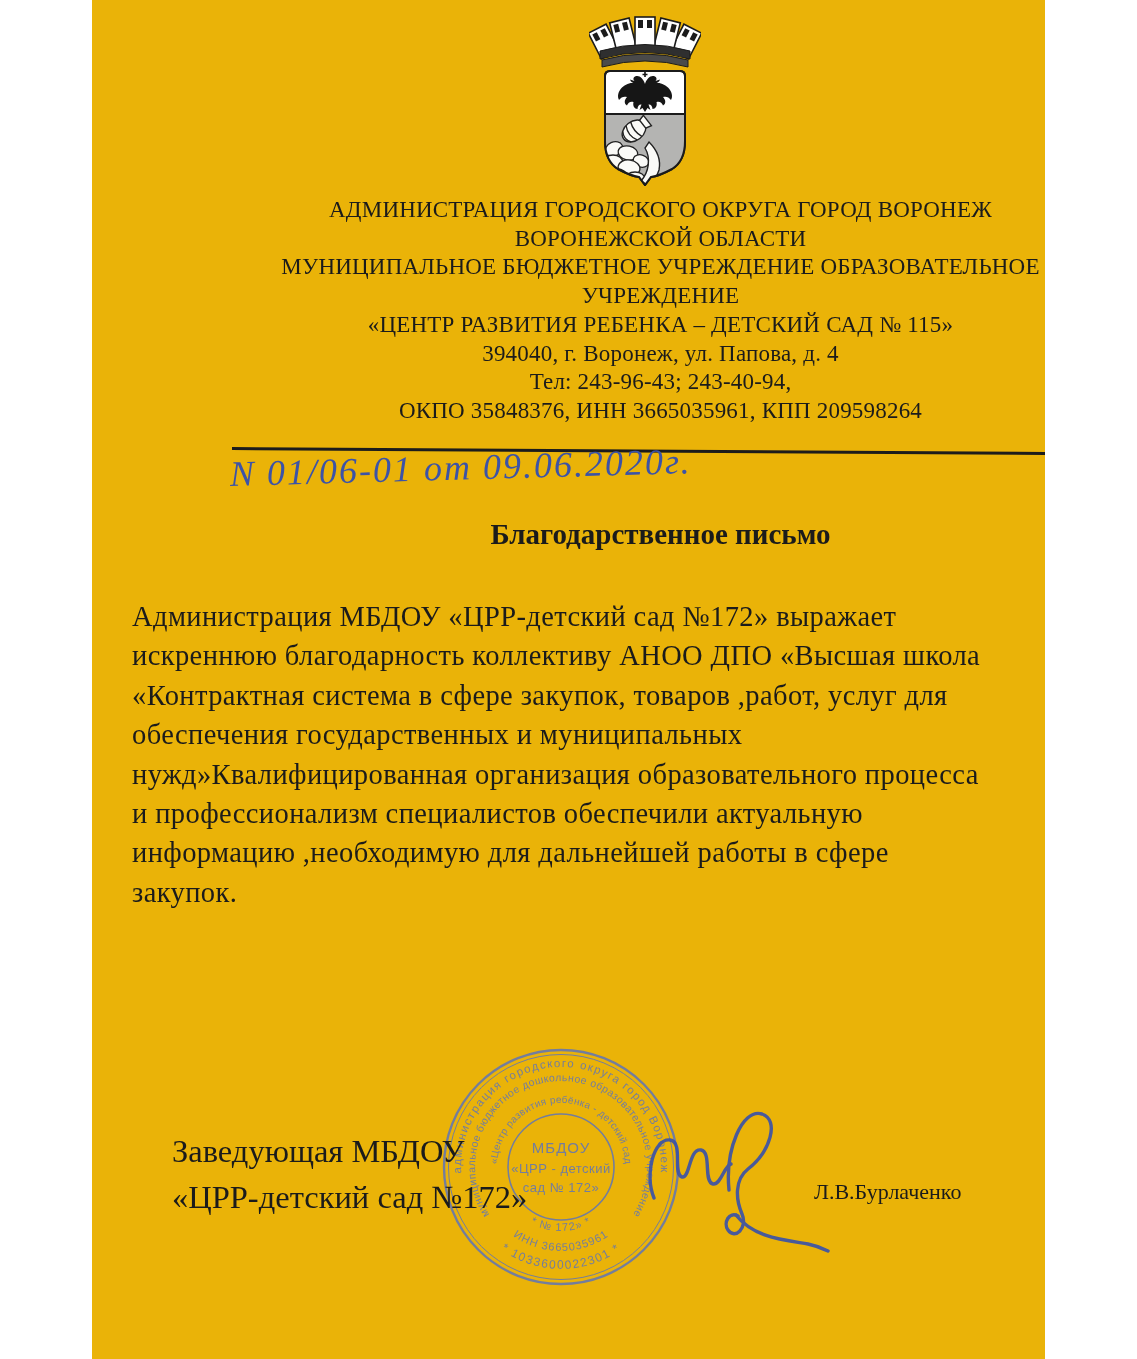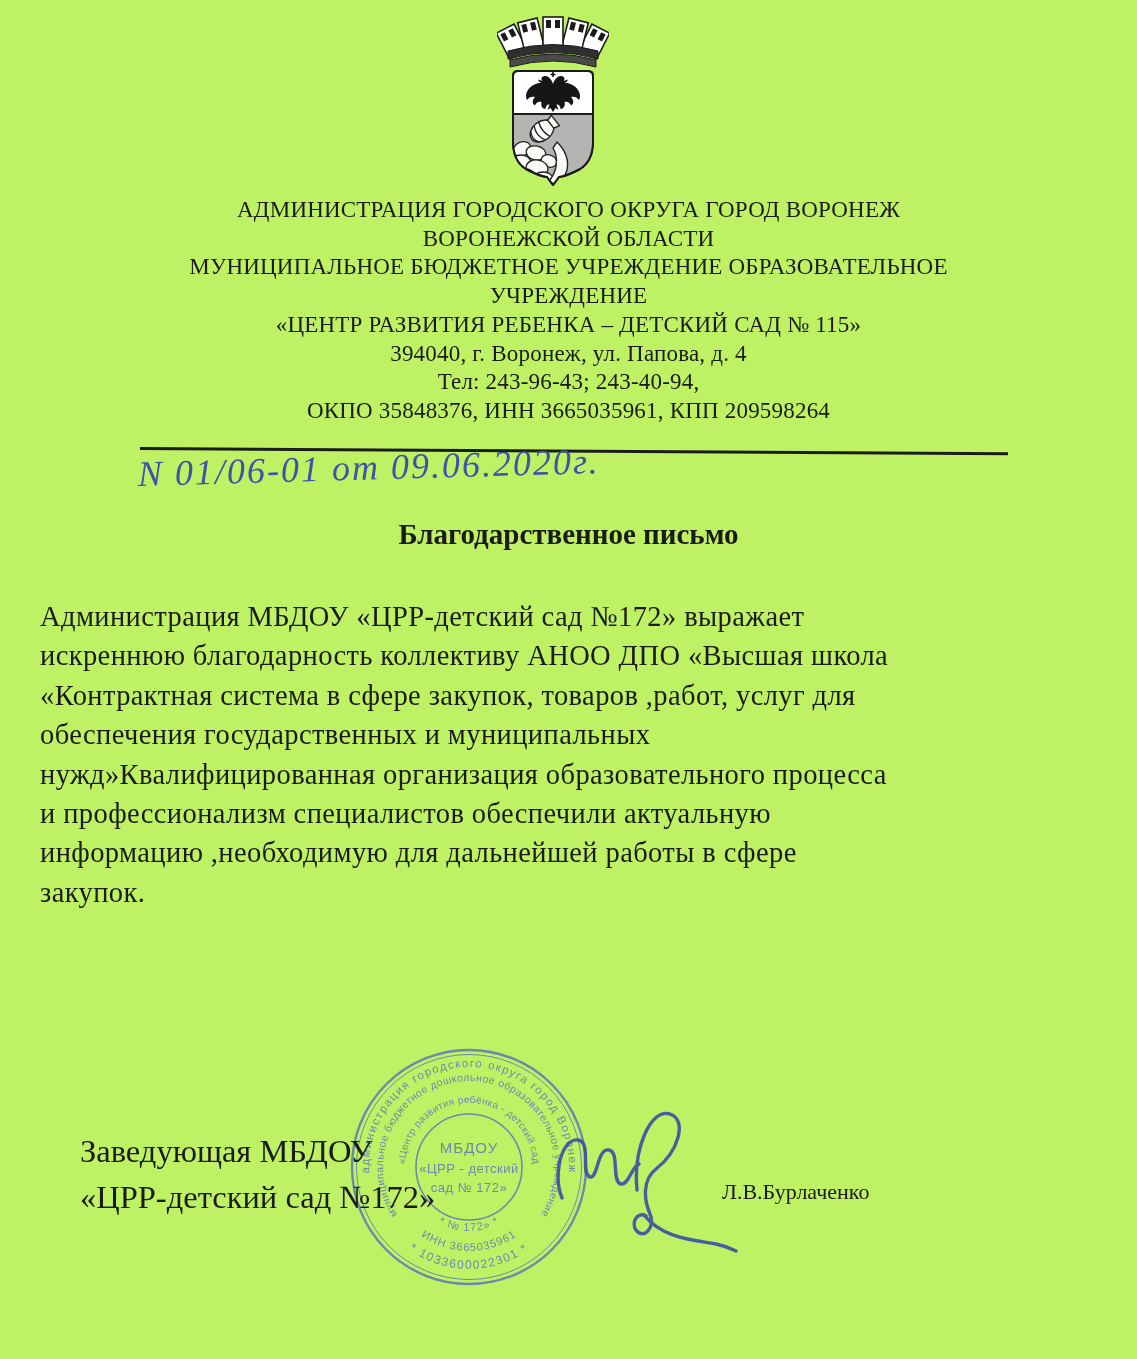--- a/index.html
+++ b/index.html
@@ -1,18 +1,18 @@
 <!DOCTYPE html>
 <html lang="ru"><head>
 <meta charset="utf-8">
 <style>
   html,body{margin:0;padding:0;background:#ffffff;}
   .page{
-    position:relative;width:1137px;height:1359px;margin:0 auto;
-    background:#bef264;overflow:hidden;
+    position:relative;width:953px;height:1359px;margin:0 auto;
+    background:#eab308;overflow:hidden;
     font-family:"Liberation Serif", serif;color:#1b1b1b;
   }
   .abs{position:absolute;}
   
   .emblem{left:497px;top:14px;width:112px;height:172px;}
   
   .org-header{left:0;top:196px;width:1137px;text-align:center;
     font-size:23px;line-height:28.7px;letter-spacing:.2px;}
   .org-header div{white-space:nowrap;}
   

